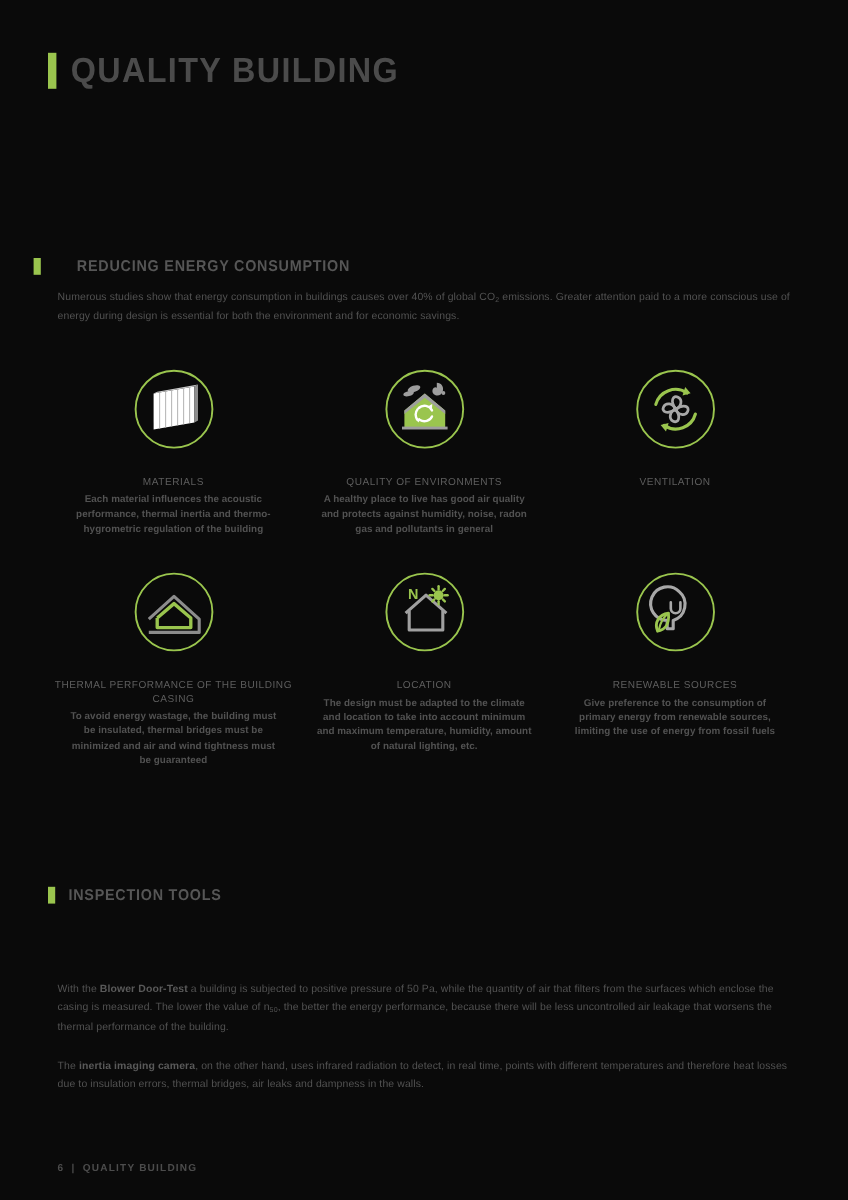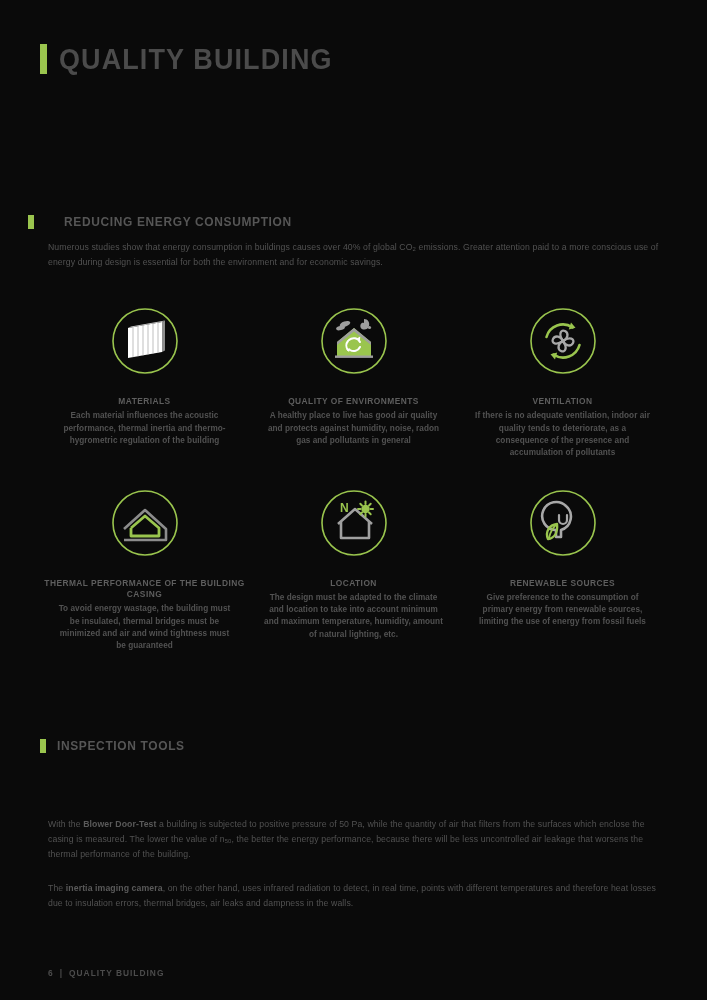--- a/index.html
+++ b/index.html
@@ -64,21 +64,21 @@
     position:absolute; left:40px; top:300px;
     width:627px;
     display:grid;
     grid-template-columns:repeat(3,1fr);
     row-gap:22px;
   }
   .cell { display:flex; flex-direction:column; align-items:center; }
   .icon-wrap { width:82px; height:82px; }
   .cell-title {
     margin-top:14px;
-    font-size:8.4px; font-weight:700; letter-spacing:.45px;
+    font-size:8.4px; font-weight:400; letter-spacing:.45px;
     color:#5e5e5e; text-align:center; line-height:1.35;
     font-family:"Liberation Sans Narrow","Liberation Sans",sans-serif;
   }
   .cell-desc {
     margin-top:3px; width:180px;
     font-size:8.2px; line-height:1.5; color:#525252;
     text-align:center; font-weight:700; letter-spacing:.05px;
   }
 
   
@@ -169,21 +169,20 @@
           <g fill="none" stroke="#a8a8a8" stroke-width="2.3">
             <path d="M41,41 c-2,-5 -8,-6 -10,-2 c-2,4 3,7 10,2 z"></path>
             <path d="M41,41 c5,-2 6,-8 2,-10 c-4,-2 -7,3 -2,10 z"></path>
             <path d="M41,41 c2,5 8,6 10,2 c2,-4 -3,-7 -10,-2 z"></path>
             <path d="M41,41 c-5,2 -6,8 -2,10 c4,2 7,-3 2,-10 z"></path>
           </g>
           <circle cx="41" cy="41" r="2.1" fill="#a8a8a8"></circle>
         </svg>
       </div>
       <div class="cell-title">VENTILATION</div>
-      <div class="cell-desc">If there is no adequate ventilation, indoor air quality tends to deteriorate, as a consequence of the presence and accumulation of pollutants</div>
     </div>
 
     <div class="cell">
       <div class="icon-wrap">
         <svg viewBox="0 0 82 82" width="82" height="82">
           <circle cx="41" cy="41" r="32" fill="none" stroke="#9ac54e" stroke-width="1.6"></circle>
           <polyline points="20,47 41,28 62,47 62,58 20,58" fill="none" stroke="#8c8c8c" stroke-width="2.6" stroke-linejoin="round"></polyline>
           <polyline points="27,46 41,34 55,46 55,54 27,54 27,46" fill="none" stroke="#9ac54e" stroke-width="2.8" stroke-linejoin="round"></polyline>
         </svg>
       </div>

